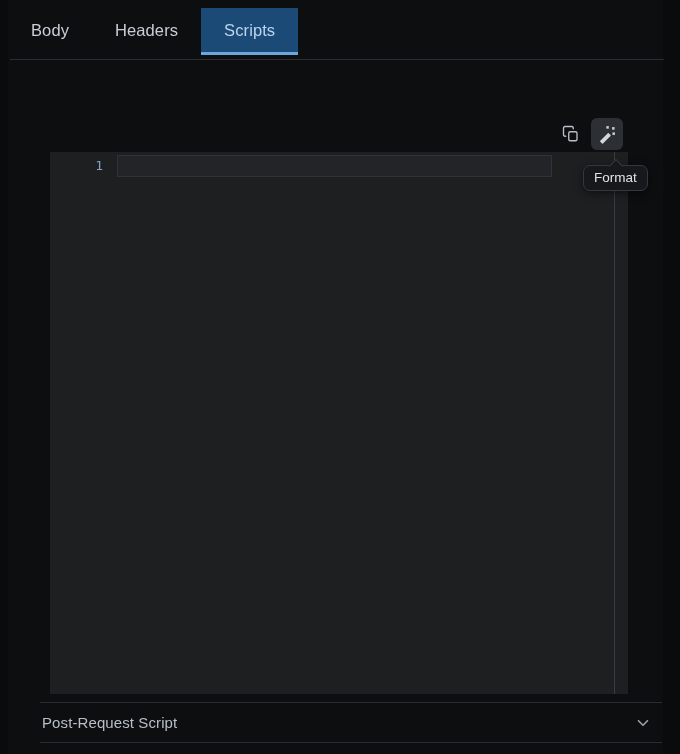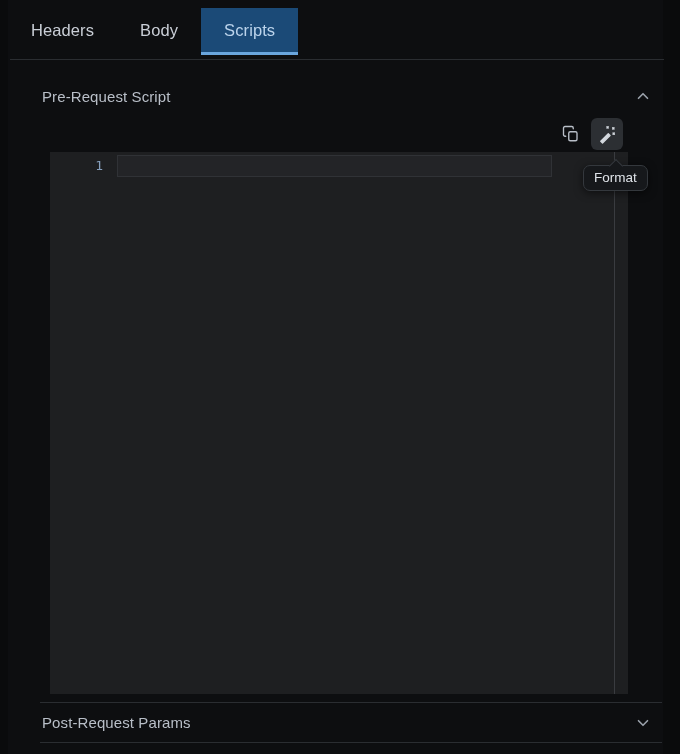--- a/index.html
+++ b/index.html
@@ -257,45 +257,37 @@
 
 <div id="app">
 
   <div class="left-rail"></div>
   <div class="right-rail"></div>
 
   <div class="tabbar">
     <div class="tabs">
 
       <div class="tab">
+        <span>Body</span>
+      </div>
+
+      <div class="tab">
         <span>Headers</span>
-      </div>
-
-      <div class="tab">
-        <span>Body</span>
       </div>
 
 
       <div class="tab active">
         <span>Scripts</span>
       </div>
 
 
     </div>
   </div>
   <div class="tabbar-underline"></div>
 
-  <div class="section-header" id="pre-header">
-    <span class="section-title">Pre-Request Script</span>
-    <span class="chev">
-      <svg width="18" height="18" viewBox="0 0 24 24" fill="none" stroke="#9aa1ab" stroke-width="2.2" stroke-linecap="round" stroke-linejoin="round">
-        <polyline points="6,15 12,9 18,15"></polyline>
-      </svg>
-    </span>
-  </div>
 
   <div class="editor-toolbar">
 
     <button class="icon-btn">
       <svg width="18" height="18" viewBox="0 0 24 24" fill="none" stroke="#b9bfc8" stroke-width="1.8" stroke-linecap="round" stroke-linejoin="round">
         <rect x="9" y="9" width="11" height="12" rx="2"></rect>
         <path d="M5 15H4a2 2 0 0 1-2-2V4a2 2 0 0 1 2-2h9a2 2 0 0 1 2 2v1"></path>
       </svg>
     </button>
 
@@ -324,21 +316,21 @@
     <div class="editor-content">
       <div class="active-line"></div>
       <div style="position:absolute;left:6px;top:3px;font-family:'DejaVu Sans Mono',monospace;font-size:13px;line-height:22px;color:#d4d4d4;"></div>
     </div>
 
     <div class="editor-scroll-divider"></div>
 
   </div>
 
   <div id="post-section">
-    <span class="section-title">Post-Request Params</span>
+    <span class="section-title">Post-Request Script</span>
     <span class="chev">
       <svg width="18" height="18" viewBox="0 0 24 24" fill="none" stroke="#9aa1ab" stroke-width="2.2" stroke-linecap="round" stroke-linejoin="round">
         <polyline points="6,9 12,15 18,9"></polyline>
       </svg>
     </span>
   </div>
 
 </div>
 
 </body></html>

